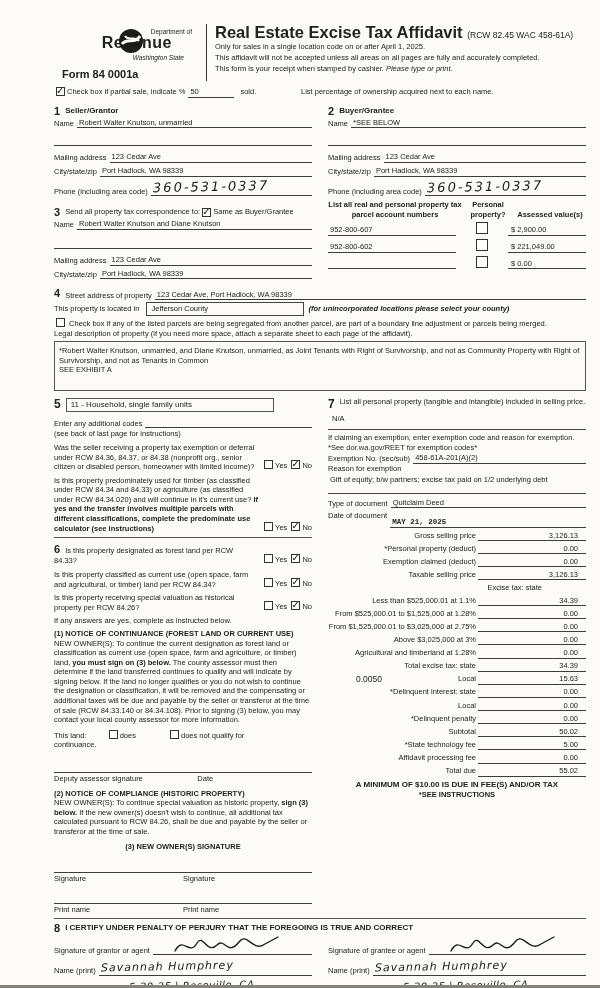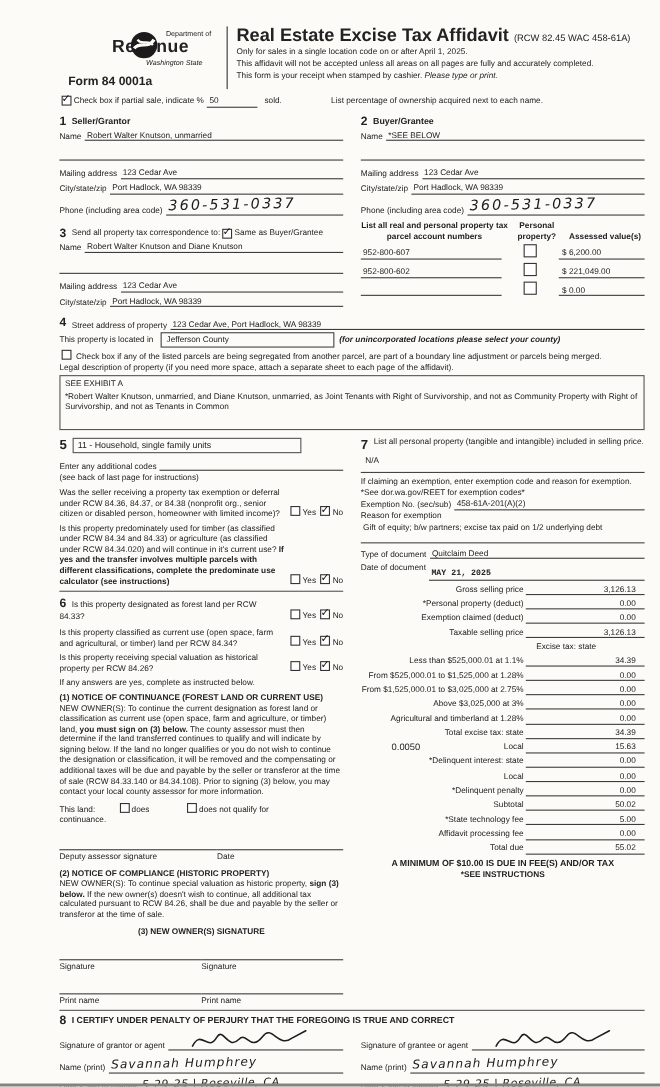--- a/index.html
+++ b/index.html
@@ -189,21 +189,21 @@
 
       <div class="ptable">
         <div class="phead">
           <div class="ph1">List all real and personal property tax parcel account numbers</div>
           <div class="ph2">Personal property?</div>
           <div class="ph3">Assessed value(s)</div>
         </div>
         <div class="prow">
           <div class="pr1">952-800-607</div>
           <div class="pr2"><span class="cb" style="width:10px;height:10px"></span></div>
-          <div class="pr3">$ 6,200.00</div>
+          <div class="pr3">$ 2,900.00</div>
         </div>
         <div class="prow">
           <div class="pr1">952-800-602</div>
           <div class="pr2"><span class="cb" style="width:10px;height:10px"></span></div>
           <div class="pr3">$ 221,049.00</div>
         </div>
         <div class="prow">
           <div class="pr1"></div>
           <div class="pr2"><span class="cb" style="width:10px;height:10px"></span></div>
           <div class="pr3">$ 0.00</div>
@@ -222,22 +222,22 @@
       <span class="lbl">This property is located in</span>
       <span class="county-box">Jefferson County</span>
       <span class="bi">(for unincorporated locations please select your county)</span>
     </div>
     <div style="margin-top:2px">
       <span class="cb"></span>
       <span>Check box if any of the listed parcels are being segregated from another parcel, are part of a boundary line adjustment or parcels being merged.</span>
     </div>
     <div style="margin-top:1px">Legal description of property (if you need more space, attach a separate sheet to each page of the affidavit).</div>
     <div class="legalbox">
+      <div style="margin-top:2px">*Robert Walter Knutson, unmarried, and Diane Knutson, unmarried, as Joint Tenants with Right of Survivorship, and not as Community Property with Right of Survivorship, and not as Tenants in Common</div>
       <div>SEE EXHIBIT A</div>
-      <div style="margin-top:2px">*Robert Walter Knutson, unmarried, and Diane Knutson, unmarried, as Joint Tenants with Right of Survivorship, and not as Community Property with Right of Survivorship, and not as Tenants in Common</div>
     </div>
   </div>
 
   <div class="cols2" style="margin-top:6px">
     <div class="col">
       <div class="row" style="align-items:center">
         <span class="secnum" style="font-size:12px">5</span>
         <span class="codebox">11 - Household, single family units</span>
       </div>
       <div class="row" style="margin-top:6px">

